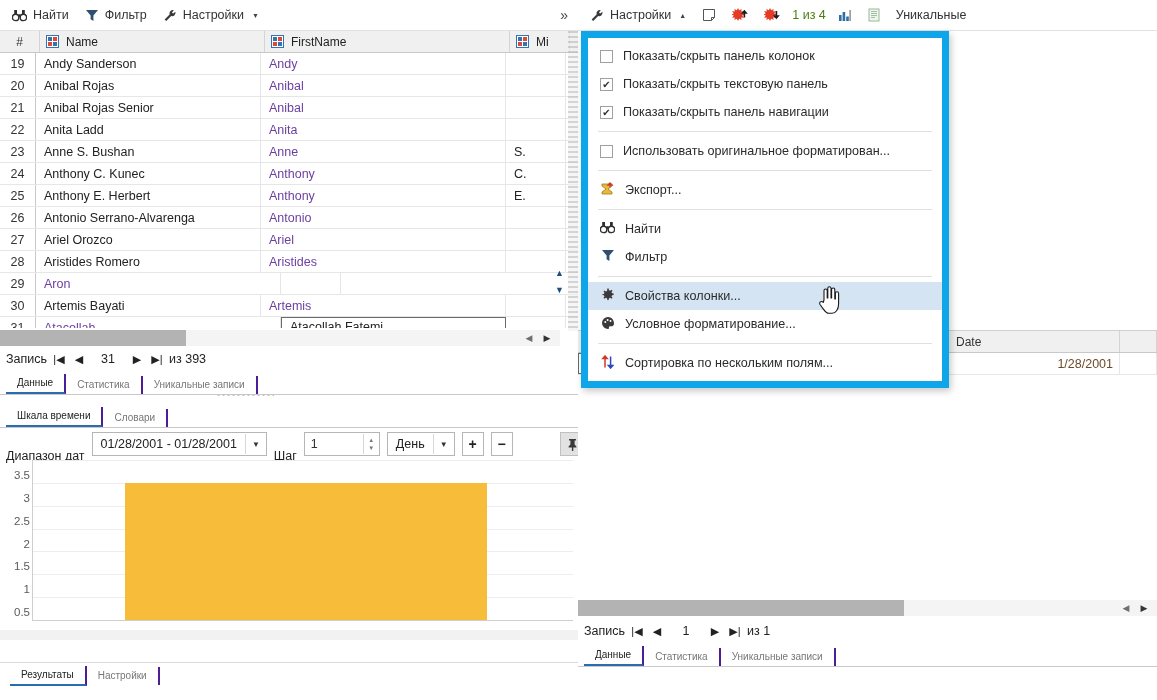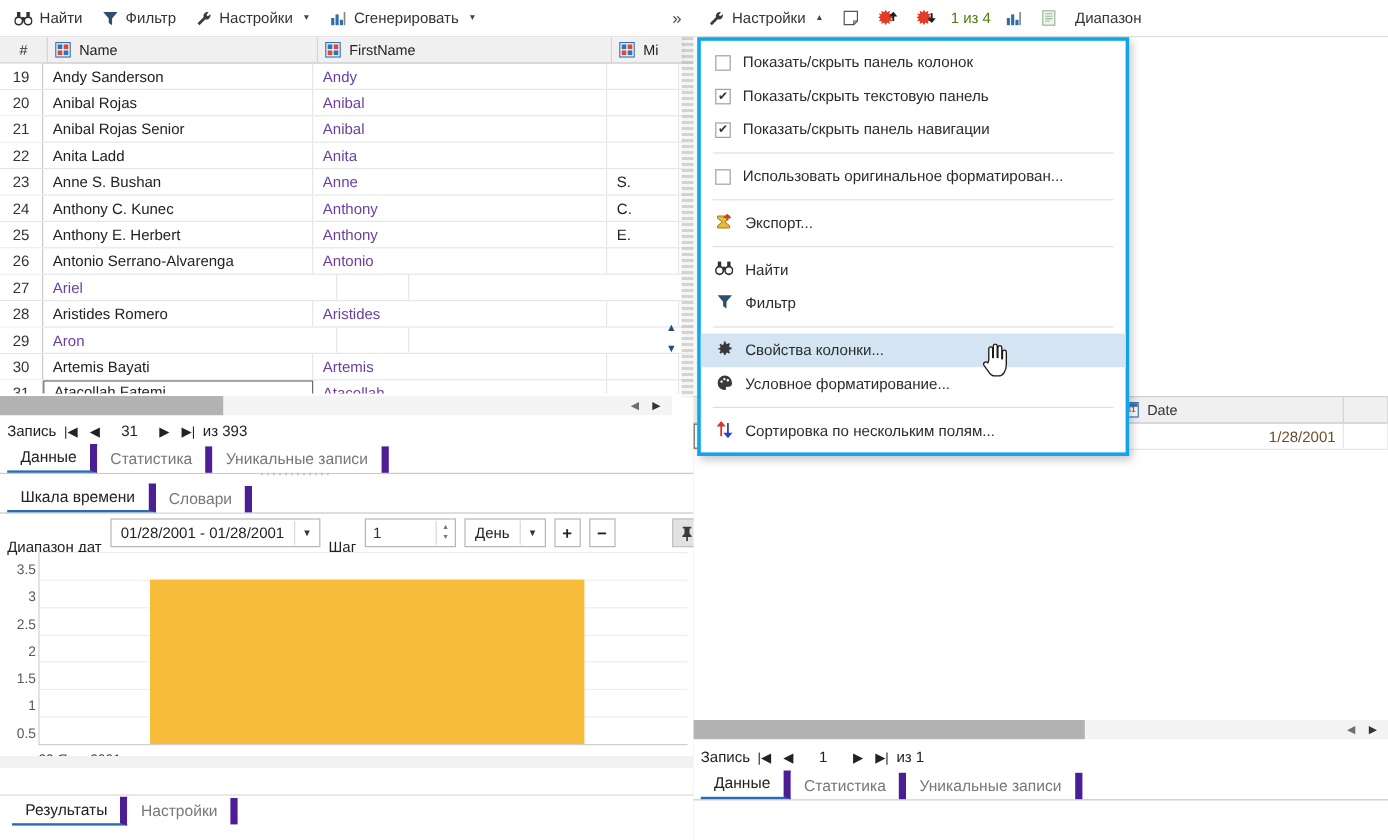--- a/index.html
+++ b/index.html
@@ -55,21 +55,21 @@
   .hscroll{position:absolute;left:0;top:330px;width:560px;height:16px;background:#f4f4f4;}
   .hthumb{position:absolute;left:0;top:0;width:186px;height:16px;background:#b3b3b3;}
   .harrowl,.harrowr{position:absolute;top:1px;width:14px;height:14px;font-size:9px;color:#6f6f6f;text-align:center;line-height:14px;}
   .harrowl{right:24px;}.harrowr{right:6px;color:#333;}
 
   .recnav{position:absolute;left:0;top:348px;width:578px;height:22px;display:flex;align-items:center;gap:4px;padding-left:6px;font-size:12.5px;color:#222;}
   .navbtn{width:16px;text-align:center;color:#222;font-size:11px;cursor:default;}
   .recval{min-width:34px;text-align:center;}
 
   .tabsrow{display:flex;align-items:flex-end;height:24px;border-bottom:1px solid #c9c9c9;padding-left:6px;}
-  .tab{padding:3px 11px 4px;font-size:13px;color:#777;cursor:default;border-right:6px solid #4c1d95;background:#fff;}
+  .tab{padding:3px 11px 4px;font-size:10px;color:#777;cursor:default;border-right:2px solid #4c1d95;background:#fff;}
   .tab.active{color:#222;border-bottom:2px solid #2b6cb0;}
   .dotgrip{width:58px;height:6px;margin:0 auto;background:repeating-linear-gradient(to right,#c4c4c4 0 2px,transparent 2px 5px);background-position:center;background-repeat:repeat-x;background-size:5px 2px;}
 
   .tlbar{display:flex;align-items:center;gap:7px;height:28px;padding:0 6px;}
   .lbl{font-size:12.5px;color:#222;margin-top:24px;}
   .combo{display:flex;align-items:center;height:22px;border:1px solid #b6b6b6;background:#fff;}
   .combo .val{padding:0 8px;font-size:12.5px;color:#222;white-space:nowrap;}
   .combo .arw{width:20px;height:20px;border-left:1px solid #d8d8d8;display:flex;align-items:center;justify-content:center;font-size:8px;color:#333;}
   .spin{display:flex;align-items:center;height:22px;border:1px solid #b6b6b6;background:#fff;}
   .spin .val{width:46px;padding:0 6px;font-size:12.5px;}
@@ -106,21 +106,21 @@
   .rgh{display:flex;align-items:center;gap:7px;padding-left:6px;border-right:1px solid #d4d4d4;box-sizing:border-box;height:21px;}
   .rgrow{display:flex;height:21px;font-size:12.5px;border-bottom:1px solid #e6e6e6;}
   .rgc{display:flex;align-items:center;box-sizing:border-box;height:21px;border-right:1px solid #e6e6e6;padding:0 6px;white-space:nowrap;overflow:hidden;}
 
   .rhscroll{position:absolute;left:0;top:600px;width:579px;height:16px;background:#f4f4f4;}
   .rhthumb{position:absolute;left:0;top:0;width:326px;height:16px;background:#b3b3b3;}
   .rrecnav{position:absolute;left:0;top:620px;width:579px;height:22px;display:flex;align-items:center;gap:4px;padding-left:6px;font-size:12.5px;color:#222;}
   .rtabs{position:absolute;left:0;top:642px;width:579px;height:24px;display:flex;align-items:flex-end;padding-left:6px;border-bottom:1px solid #c9c9c9;}
 
   
-  .menu{position:absolute;left:581px;top:31px;width:354px;background:#fff;border:3px solid #0ea5e9;box-shadow:2px 3px 7px rgba(0,0,0,.22);z-index:50;padding:4px 0;}
+  .menu{position:absolute;left:581px;top:31px;width:354px;background:#fff;border:7px solid #0ea5e9;box-shadow:2px 3px 7px rgba(0,0,0,.22);z-index:50;padding:4px 0;}
   .mi{display:flex;align-items:center;height:28px;padding:0 12px;gap:10px;font-size:12.6px;color:#2b2b2b;cursor:default;}
   .mi.hl{background:#d4e4f2;}
   .msep{height:1px;background:#e0e0e0;margin:5px 10px;}
   .cb{width:13px;height:13px;border:1px solid #a0a0a0;background:#fff;flex:none;display:flex;align-items:center;justify-content:center;font-size:10px;color:#333;box-sizing:border-box;}
   .mico{width:15px;text-align:center;flex:none;font-size:12px;}
   .cursor{position:absolute;left:817px;top:286px;width:26px;height:30px;z-index:60;pointer-events:none;}
 </style>
 </head>
 <body>
 
@@ -151,32 +151,20 @@
       </div>
       <div class="tb-item">
         <span class="ico">
           <svg width="14" height="13" viewBox="0 0 14 13">
               <path d="M10.8 1.2a3.4 3.4 0 0 0-4.2 4.2L1.6 10.4l1.6 1.6 5-5a3.4 3.4 0 0 0 4.2-4.2L10.2 4.6 9 3.4z" fill="#3b3b3b"></path>
             </svg>
         </span>
         <span class="tb-label">Настройки</span>
         <span class="caret">▼</span>
       </div>
-      <div class="tb-item">
-        <span class="ico">
-          <svg width="14" height="13" viewBox="0 0 14 13">
-              <rect x="1" y="6" width="2.6" height="6" fill="#2f6da8"></rect>
-              <rect x="4.6" y="3" width="2.6" height="9" fill="#2f6da8"></rect>
-              <rect x="8.2" y="7.5" width="2.6" height="4.5" fill="#2f6da8"></rect>
-              <rect x="11.4" y="1" width="1.4" height="11" fill="#888"></rect>
-            </svg>
-        </span>
-        <span class="tb-label">Сгенерировать</span>
-        <span class="caret">▼</span>
-      </div>
       <div class="chev">»</div>
     </div>
 
     <div class="grid">
       <div class="ghead">
         <div class="gh num">#</div>
         <div class="gh c1">
           <span class="colico">
               <i></i>
               <i></i>
@@ -248,20 +236,21 @@
           <div class="gc c3">E.</div>
         </div>
       <div class="grow">
           <div class="gc num">26</div>
           <div class="gc c1">Antonio Serrano-Alvarenga</div>
           <div class="gc c2">Antonio</div>
           <div class="gc c3"></div>
         </div>
       <div class="grow">
           <div class="gc num">27</div>
+          <div class="gc c1">Ariel Orozco</div>
           <div class="gc c2">Ariel</div>
           <div class="gc c3"></div>
         </div>
       <div class="grow">
           <div class="gc num">28</div>
           <div class="gc c1">Aristides Romero</div>
           <div class="gc c2">Aristides</div>
           <div class="gc c3"></div>
         </div>
       <div class="grow">
@@ -270,22 +259,22 @@
           <div class="gc c3"></div>
         </div>
       <div class="grow">
           <div class="gc num">30</div>
           <div class="gc c1">Artemis Bayati</div>
           <div class="gc c2">Artemis</div>
           <div class="gc c3"></div>
         </div>
       <div class="grow">
           <div class="gc num">31</div>
+          <div class="gc c2">Atacollah</div>
           <div class="gc c1 sel">Atacollah Fatemi</div>
-          <div class="gc c2">Atacollah</div>
           <div class="gc c3"></div>
         </div>
 
     </div>
 
     <div class="railcol"></div>
     <div class="vscroll">
       <div class="vsb">▲</div>
       <div class="vsb">▼</div>
     </div>
@@ -429,21 +418,21 @@
       </div>
       <div class="tb-item">
         <span class="ico">
           <svg width="12" height="14" viewBox="0 0 12 14">
               <rect x="1" y="1" width="10" height="12" fill="#eef5ee" stroke="#9bb79b"></rect>
               <path d="M3 3.5h6M3 5.5h6M3 7.5h6M3 9.5h4" stroke="#9bb79b" stroke-width="0.9"></path>
             </svg>
         </span>
       </div>
       <div class="tb-item">
-        <span class="tb-label">Диапазон</span>
+        <span class="tb-label">Уникальные</span>
       </div>
     </div>
 
     <div class="doc">
       <div><span>ION UNIT IS INVESTIGATING A</span></div>
       <div><span>ION OF </span><span class="ent-red">WESTFIELDS BOULEVARD</span></div>
       <div><span>UT </span><span class="ent-org">3:30 PM SUNDAY</span><span>. </span><span class="ent-blue">RICHARD S.</span></div>
       <div><span class="ent-dk">ASSAS AREA</span><span>, WAS DRIVING A</span></div>
       <div><span class="ent-red">ELDS BOULEVARD</span><span>, WHEN HE</span></div>
       <div><span class="ent-green">CHCOCK COURT, IN THE </span><span class="ent-brown">RESTON</span></div>

